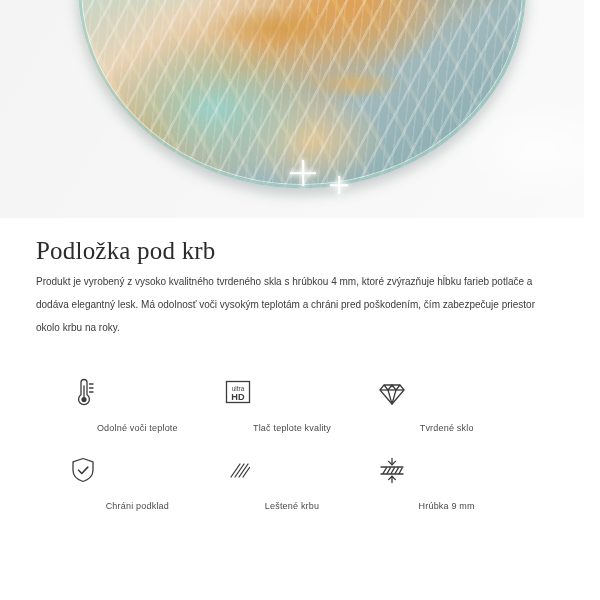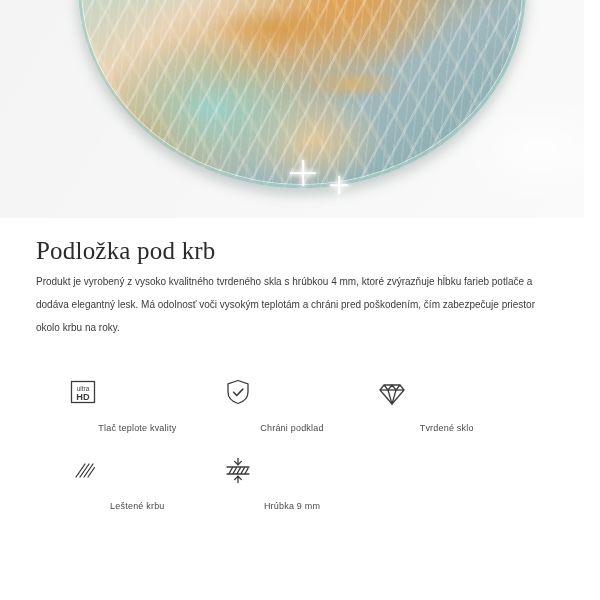--- a/index.html
+++ b/index.html
@@ -179,52 +179,65 @@
   </div>
 
   <div class="content">
     <h1 class="headline">
       <span>Podložka pod krb</span>
     </h1>
     <p class="paragraph">Produkt je vyrobený z vysoko kvalitného tvrdeného skla s hrúbkou 4 mm, ktoré zvýrazňuje hĺbku farieb potlače a dodáva elegantný lesk. Má odolnosť voči vysokým teplotám a chráni pred poškodením, čím zabezpečuje priestor okolo krbu na roky.</p>
 
     <div class="features">
 
+      <div class="feature">
+        <div class="feature-icon">
+          <svg width="40" height="40" viewBox="0 0 40 40" fill="none" stroke="#3c3c3c" stroke-width="1.3" stroke-linecap="round">
+            <path d="M18 10.5a3 3 0 0 1 6 0v12.2a5.4 5.4 0 1 1-6 0z"></path>
+            <line x1="21" y1="14" x2="21" y2="25"></line>
+            <circle cx="21" cy="27.6" r="2.6" fill="#3c3c3c" stroke="none"></circle>
+            <line x1="26.5" y1="12" x2="30" y2="12"></line>
+            <line x1="26.5" y1="16" x2="30" y2="16"></line>
+            <line x1="26.5" y1="20" x2="30" y2="20"></line>
+          </svg>
+        </div>
+        <div class="feature-label">Odolné voči teplote</div>
+      </div>
 
       <div class="feature">
         <div class="feature-icon">
           <svg width="40" height="40" viewBox="0 0 40 40">
             <rect x="8.5" y="9.5" width="23" height="21" fill="none" stroke="#3c3c3c" stroke-width="1.3"></rect>
             <text x="20" y="18.6" text-anchor="middle" font-family="Liberation Sans, sans-serif" font-size="6.4" fill="#3c3c3c">ultra</text>
             <text x="20" y="27.5" text-anchor="middle" font-family="Liberation Sans, sans-serif" font-size="9.2" font-weight="bold" fill="#3c3c3c">HD</text>
           </svg>
         </div>
         <div class="feature-label">Tlač teplote kvality</div>
-      </div>
-
-      <div class="feature">
-        <div class="feature-icon">
-          <svg width="40" height="40" viewBox="0 0 40 40" fill="none" stroke="#3c3c3c" stroke-width="1.3" stroke-linejoin="round">
-            <path d="M20 8.5l10 3.4v8.2c0 6-4.3 9.7-10 11.4-5.7-1.7-10-5.4-10-11.4v-8.2z"></path>
-            <path d="M15.6 20.2l3.2 3.3 6-6.4" stroke-width="1.6" stroke-linecap="round"></path>
-          </svg>
-        </div>
-        <div class="feature-label">Chráni podklad</div>
       </div>
 
       <div class="feature">
         <div class="feature-icon">
           <svg width="40" height="40" viewBox="0 0 40 40" fill="none" stroke="#3c3c3c" stroke-width="1.3" stroke-linejoin="round">
             <path d="M12 13h16l4 5-12 14L8 18z"></path>
             <path d="M8 18h24"></path>
             <path d="M12 13l4 5 4-5 4 5 4-5"></path>
             <path d="M16 18l4 14 4-14"></path>
           </svg>
         </div>
         <div class="feature-label">Tvrdené sklo</div>
+      </div>
+
+      <div class="feature">
+        <div class="feature-icon">
+          <svg width="40" height="40" viewBox="0 0 40 40" fill="none" stroke="#3c3c3c" stroke-width="1.3" stroke-linejoin="round">
+            <path d="M20 8.5l10 3.4v8.2c0 6-4.3 9.7-10 11.4-5.7-1.7-10-5.4-10-11.4v-8.2z"></path>
+            <path d="M15.6 20.2l3.2 3.3 6-6.4" stroke-width="1.6" stroke-linecap="round"></path>
+          </svg>
+        </div>
+        <div class="feature-label">Chráni podklad</div>
       </div>
 
       <div class="feature">
         <div class="feature-icon">
           <svg width="40" height="40" viewBox="0 0 40 40" fill="none" stroke="#3c3c3c" stroke-width="1.3" stroke-linecap="round">
             <line x1="13" y1="27" x2="22" y2="14"></line>
             <line x1="17" y1="27" x2="26" y2="14"></line>
             <line x1="21" y1="27" x2="30" y2="14"></line>
             <line x1="25" y1="27" x2="31.5" y2="17.5"></line>
           </svg>

